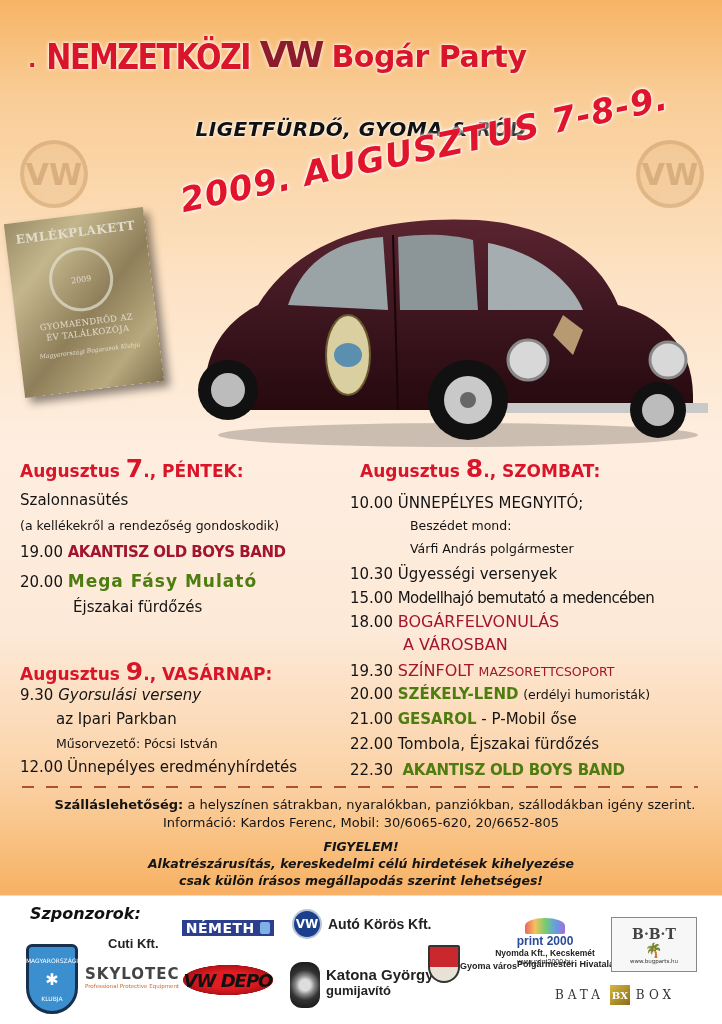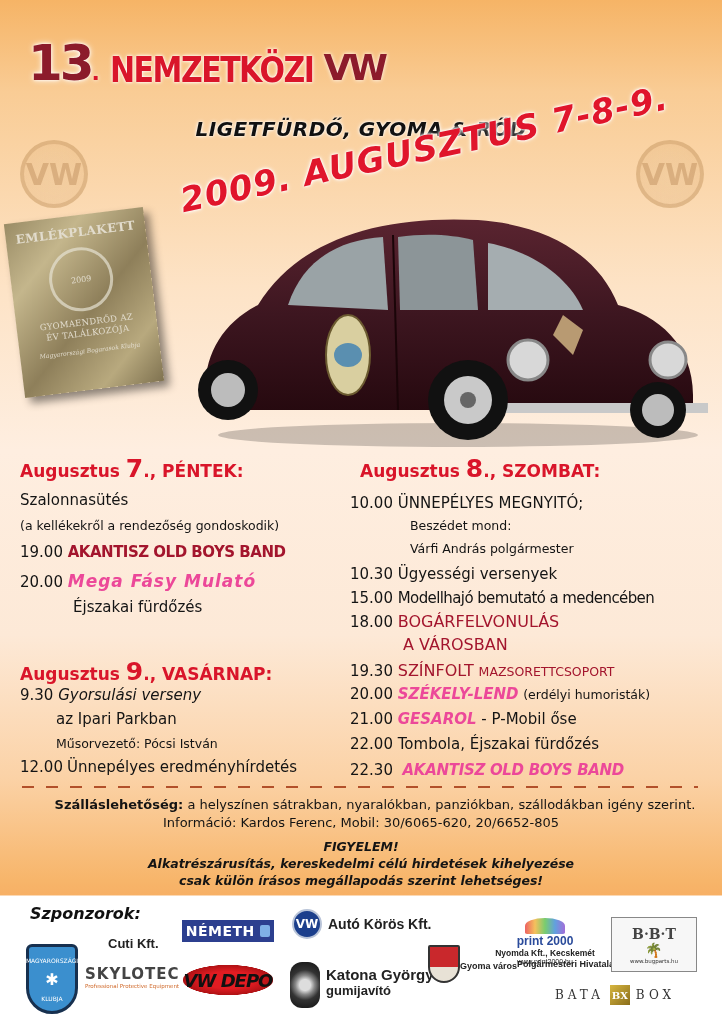--- a/index.html
+++ b/index.html
@@ -32,37 +32,37 @@
   .plaque-line { font-size: 8.5px; letter-spacing: 0.3px; line-height: 11px; }
   .plaque-foot { font-size: 6px; margin-top: 8px; font-style: italic; }
 
   
   .car { left: 188px; top: 195px; width: 520px; height: 255px; }
 
   
   .sched { font-family: "DejaVu Sans", sans-serif; font-size: 15px; line-height: 1; white-space: nowrap; color: #141414; }
   .day-head { color: #d9152a; font-weight: bold; font-size: 17px; white-space: nowrap; }
   .day-head .big { font-size: 25px; }
-  .red { color: #ec4899; font-weight: bold; font-style: italic; }
+  .red { color: #4d7c0f; font-weight: bold; }
   .red-thin { color: #a3152d; }
   .small { font-size: 12.5px; }
   .it { font-style: italic; }
   .row { position: absolute; white-space: nowrap; }
 
   .dashes { height: 2px; background: repeating-linear-gradient(90deg, #b2502a 0 12px, transparent 12px 24px); }
 
   
   .info { left: 0; width: 722px; text-align: center; font-size: 13px; color: #141414; white-space: nowrap; }
   .info b { font-weight: bold; }
   .warn { left: 0; width: 722px; text-align: center; font-style: italic; font-weight: bold; font-size: 12.5px; color: #141414; line-height: 17px; }
 
   
   .sp-title { left: 30px; top: 904px; font-style: italic; font-weight: bold; font-size: 16px; color: #111; }
   .logo { position: absolute; display: flex; align-items: center; justify-content: center; }
-  .nemeth { left: 182px; top: 920px; width: 92px; height: 22px; background: #2c3f8f; color: #fff; font-weight: 900; font-size: 14px; letter-spacing: 0.5px; }
+  .nemeth { left: 182px; top: 920px; width: 92px; height: 16px; background: #2c3f8f; color: #fff; font-weight: 900; font-size: 14px; letter-spacing: 0.5px; }
   .cuti { left: 108px; top: 936px; font-size: 13px; font-weight: bold; color: #222; font-family: "Liberation Sans", sans-serif; }
   .club { left: 26px; top: 944px; width: 52px; height: 70px; background: #3b8fce; border: 3px solid #17304f; border-radius: 6px 6px 26px 26px; color: #fff; font-size: 6px; flex-direction: column; }
   .skylotec { left: 85px; top: 965px; flex-direction: column; align-items: flex-start; }
   .skylotec .n { font-size: 15px; font-weight: bold; color: #444; letter-spacing: 1px; }
   .skylotec .s { font-size: 5.5px; color: #d06a2c; }
   .vwdepo { left: 183px; top: 965px; width: 90px; height: 30px; background: radial-gradient(ellipse, #e21c22 40%, #b01215 70%, transparent 72%); color: #111; font-weight: 900; font-style: italic; font-size: 18px; letter-spacing: -1px; }
   .autokoros { left: 292px; top: 909px; gap: 6px; }
   .vw-circle { width: 30px; height: 30px; border-radius: 50%; background: #1c3f8c; border: 2px solid #b9c4d8; color: #fff; font-weight: 900; font-size: 12px; display: flex; align-items: center; justify-content: center; }
   .autokoros .n { font-size: 14px; font-weight: bold; color: #222; font-family: "Liberation Sans", sans-serif; }
   .katona { left: 290px; top: 962px; gap: 6px; align-items: flex-start; }
@@ -87,24 +87,24 @@
 <body>
 
 <div class="abs vw-watermark" style="left:20px;top:140px;">
     <span>VW</span>
   </div>
 <div class="abs vw-watermark" style="left:636px;top:140px;">
     <span>VW</span>
   </div>
 
 <div class="abs title-line">
-  <span class="t-num">13</span>
   <span class="t-dot">.</span>
   <span class="t-nem">NEMZETKÖZI</span>
   <span class="t-vw">VW</span>
+  <span class="t-bogar">Bogár Party</span>
 </div>
 <div class="abs subtitle">LIGETFÜRDŐ, GYOMA &amp; RŐD</div>
 
 <div class="abs plaque">
   <div class="plaque-title">EMLÉKPLAKETT</div>
   <div class="plaque-seal">
       <span>2009</span>
     </div>
   <div class="plaque-line">GYOMAENDRŐD AZ</div>
   <div class="plaque-line">ÉV TALÁLKOZÓJA</div>

